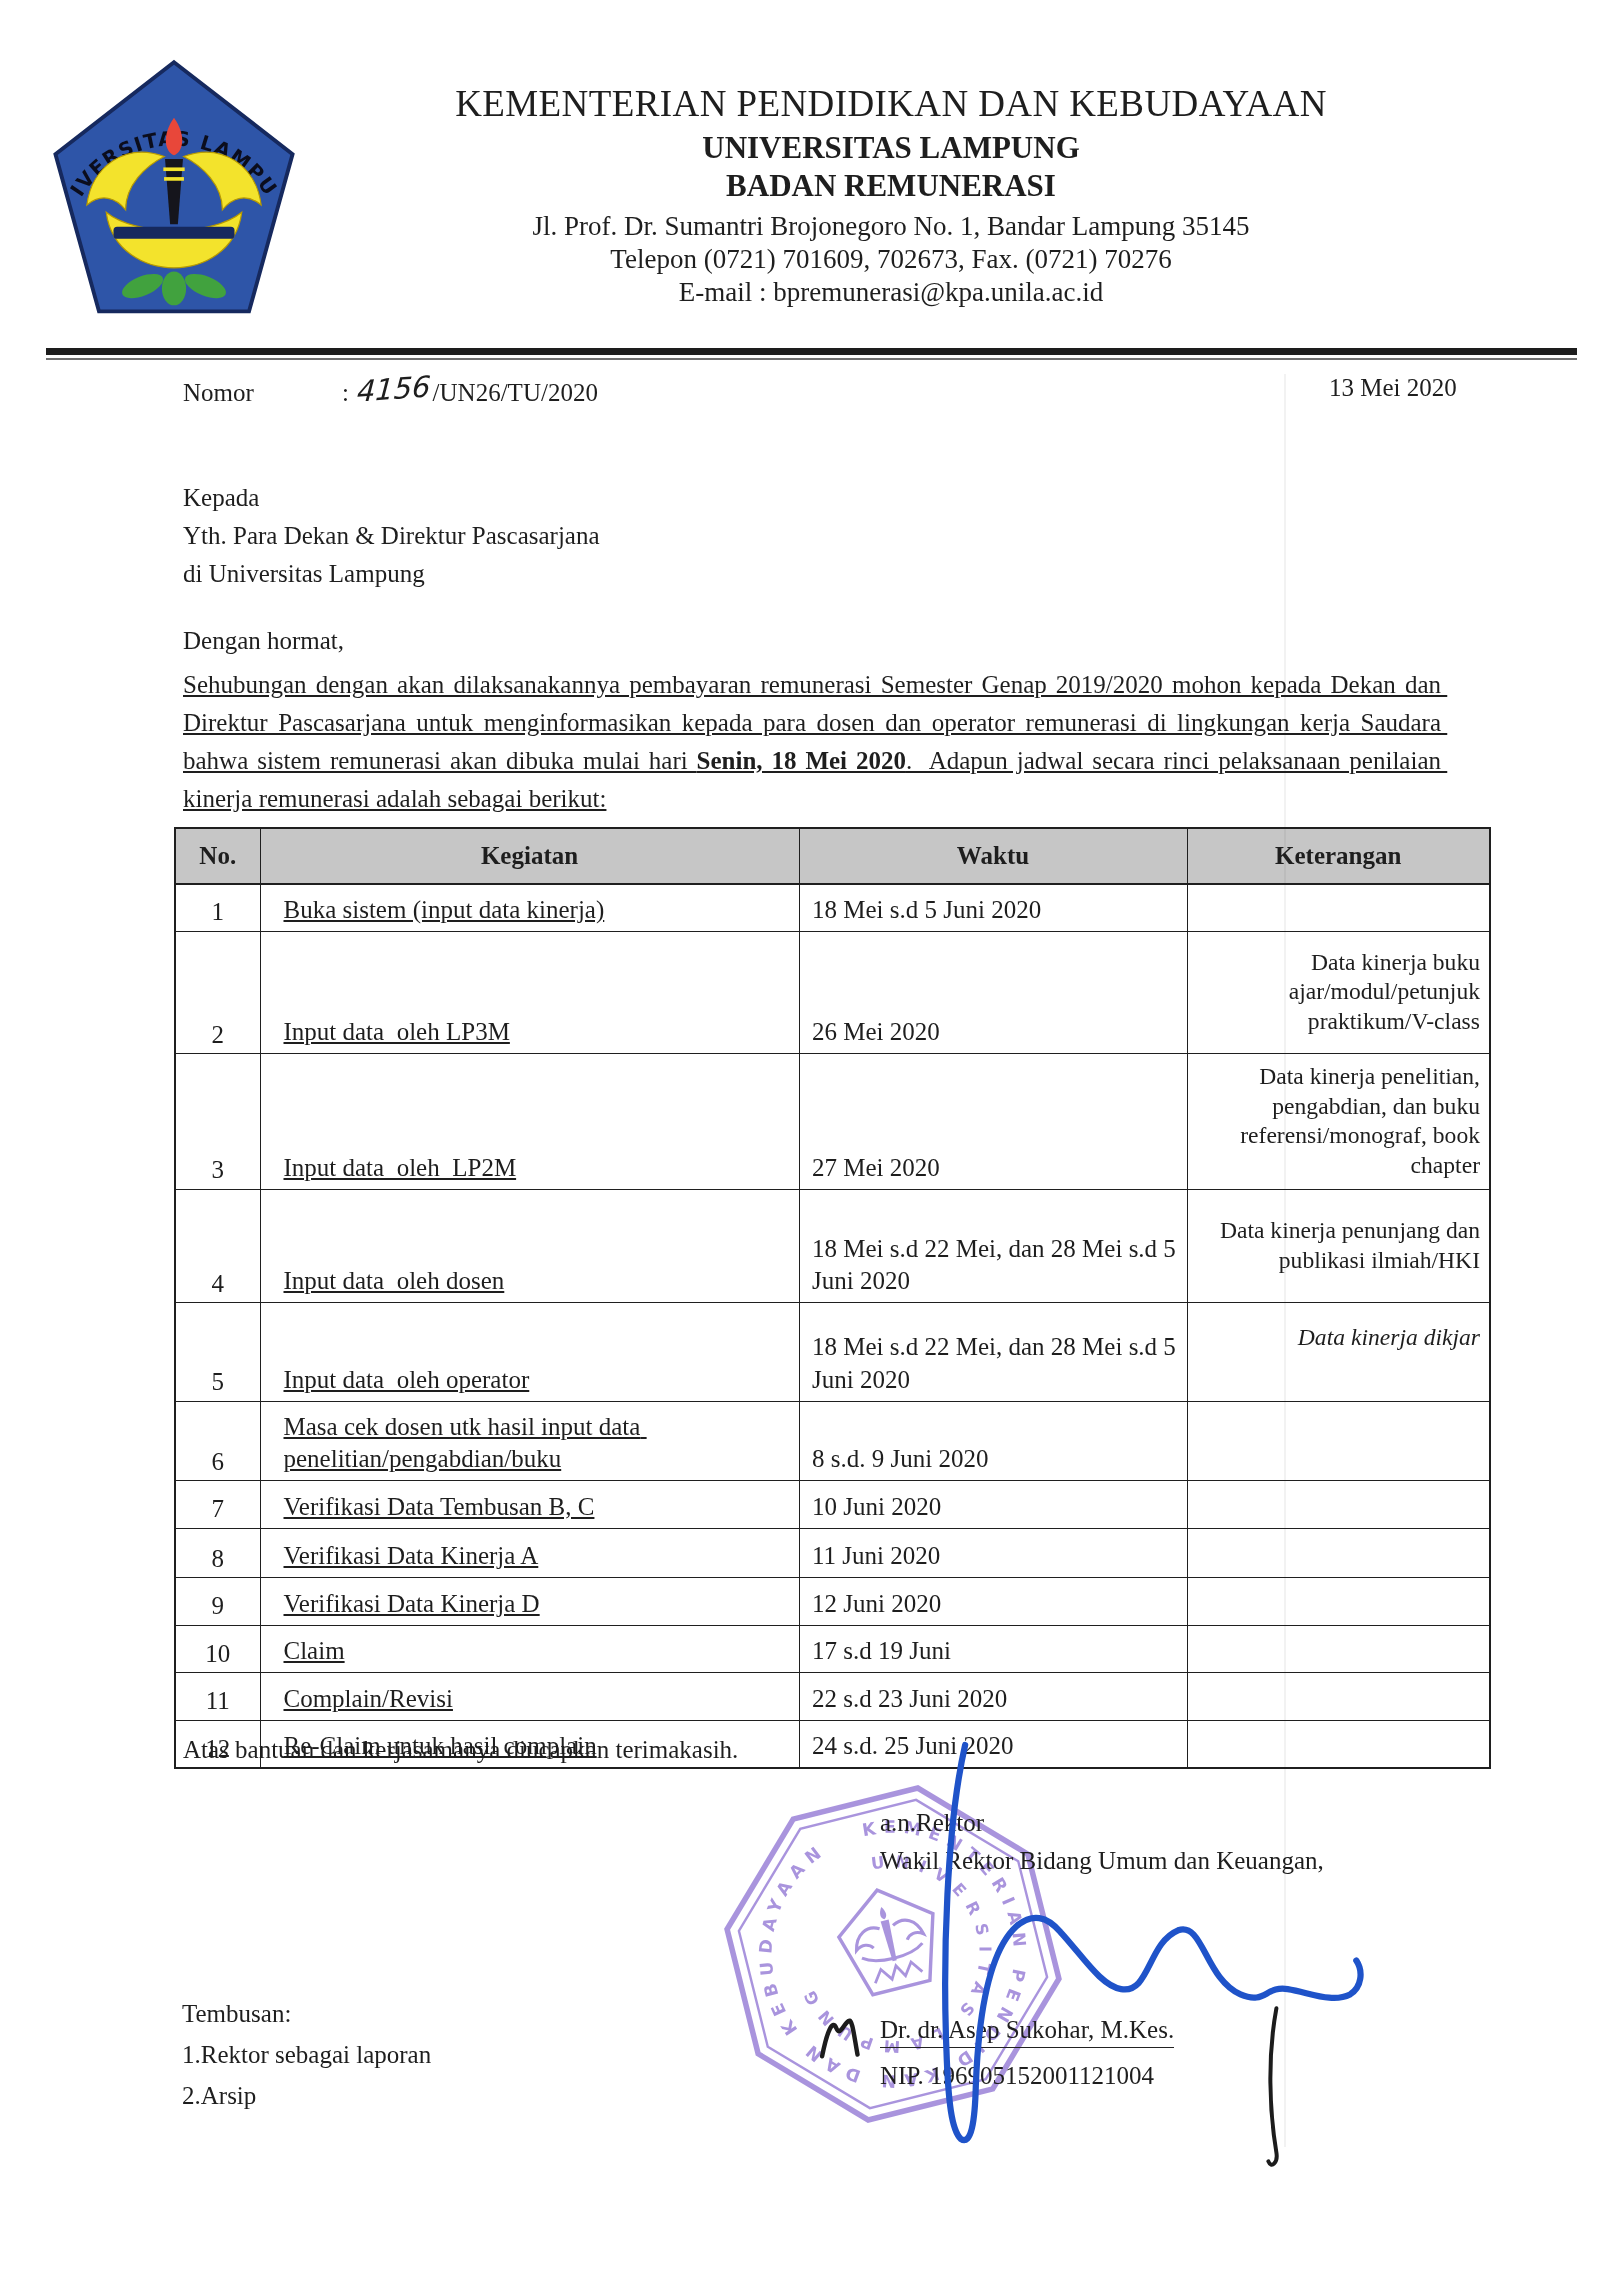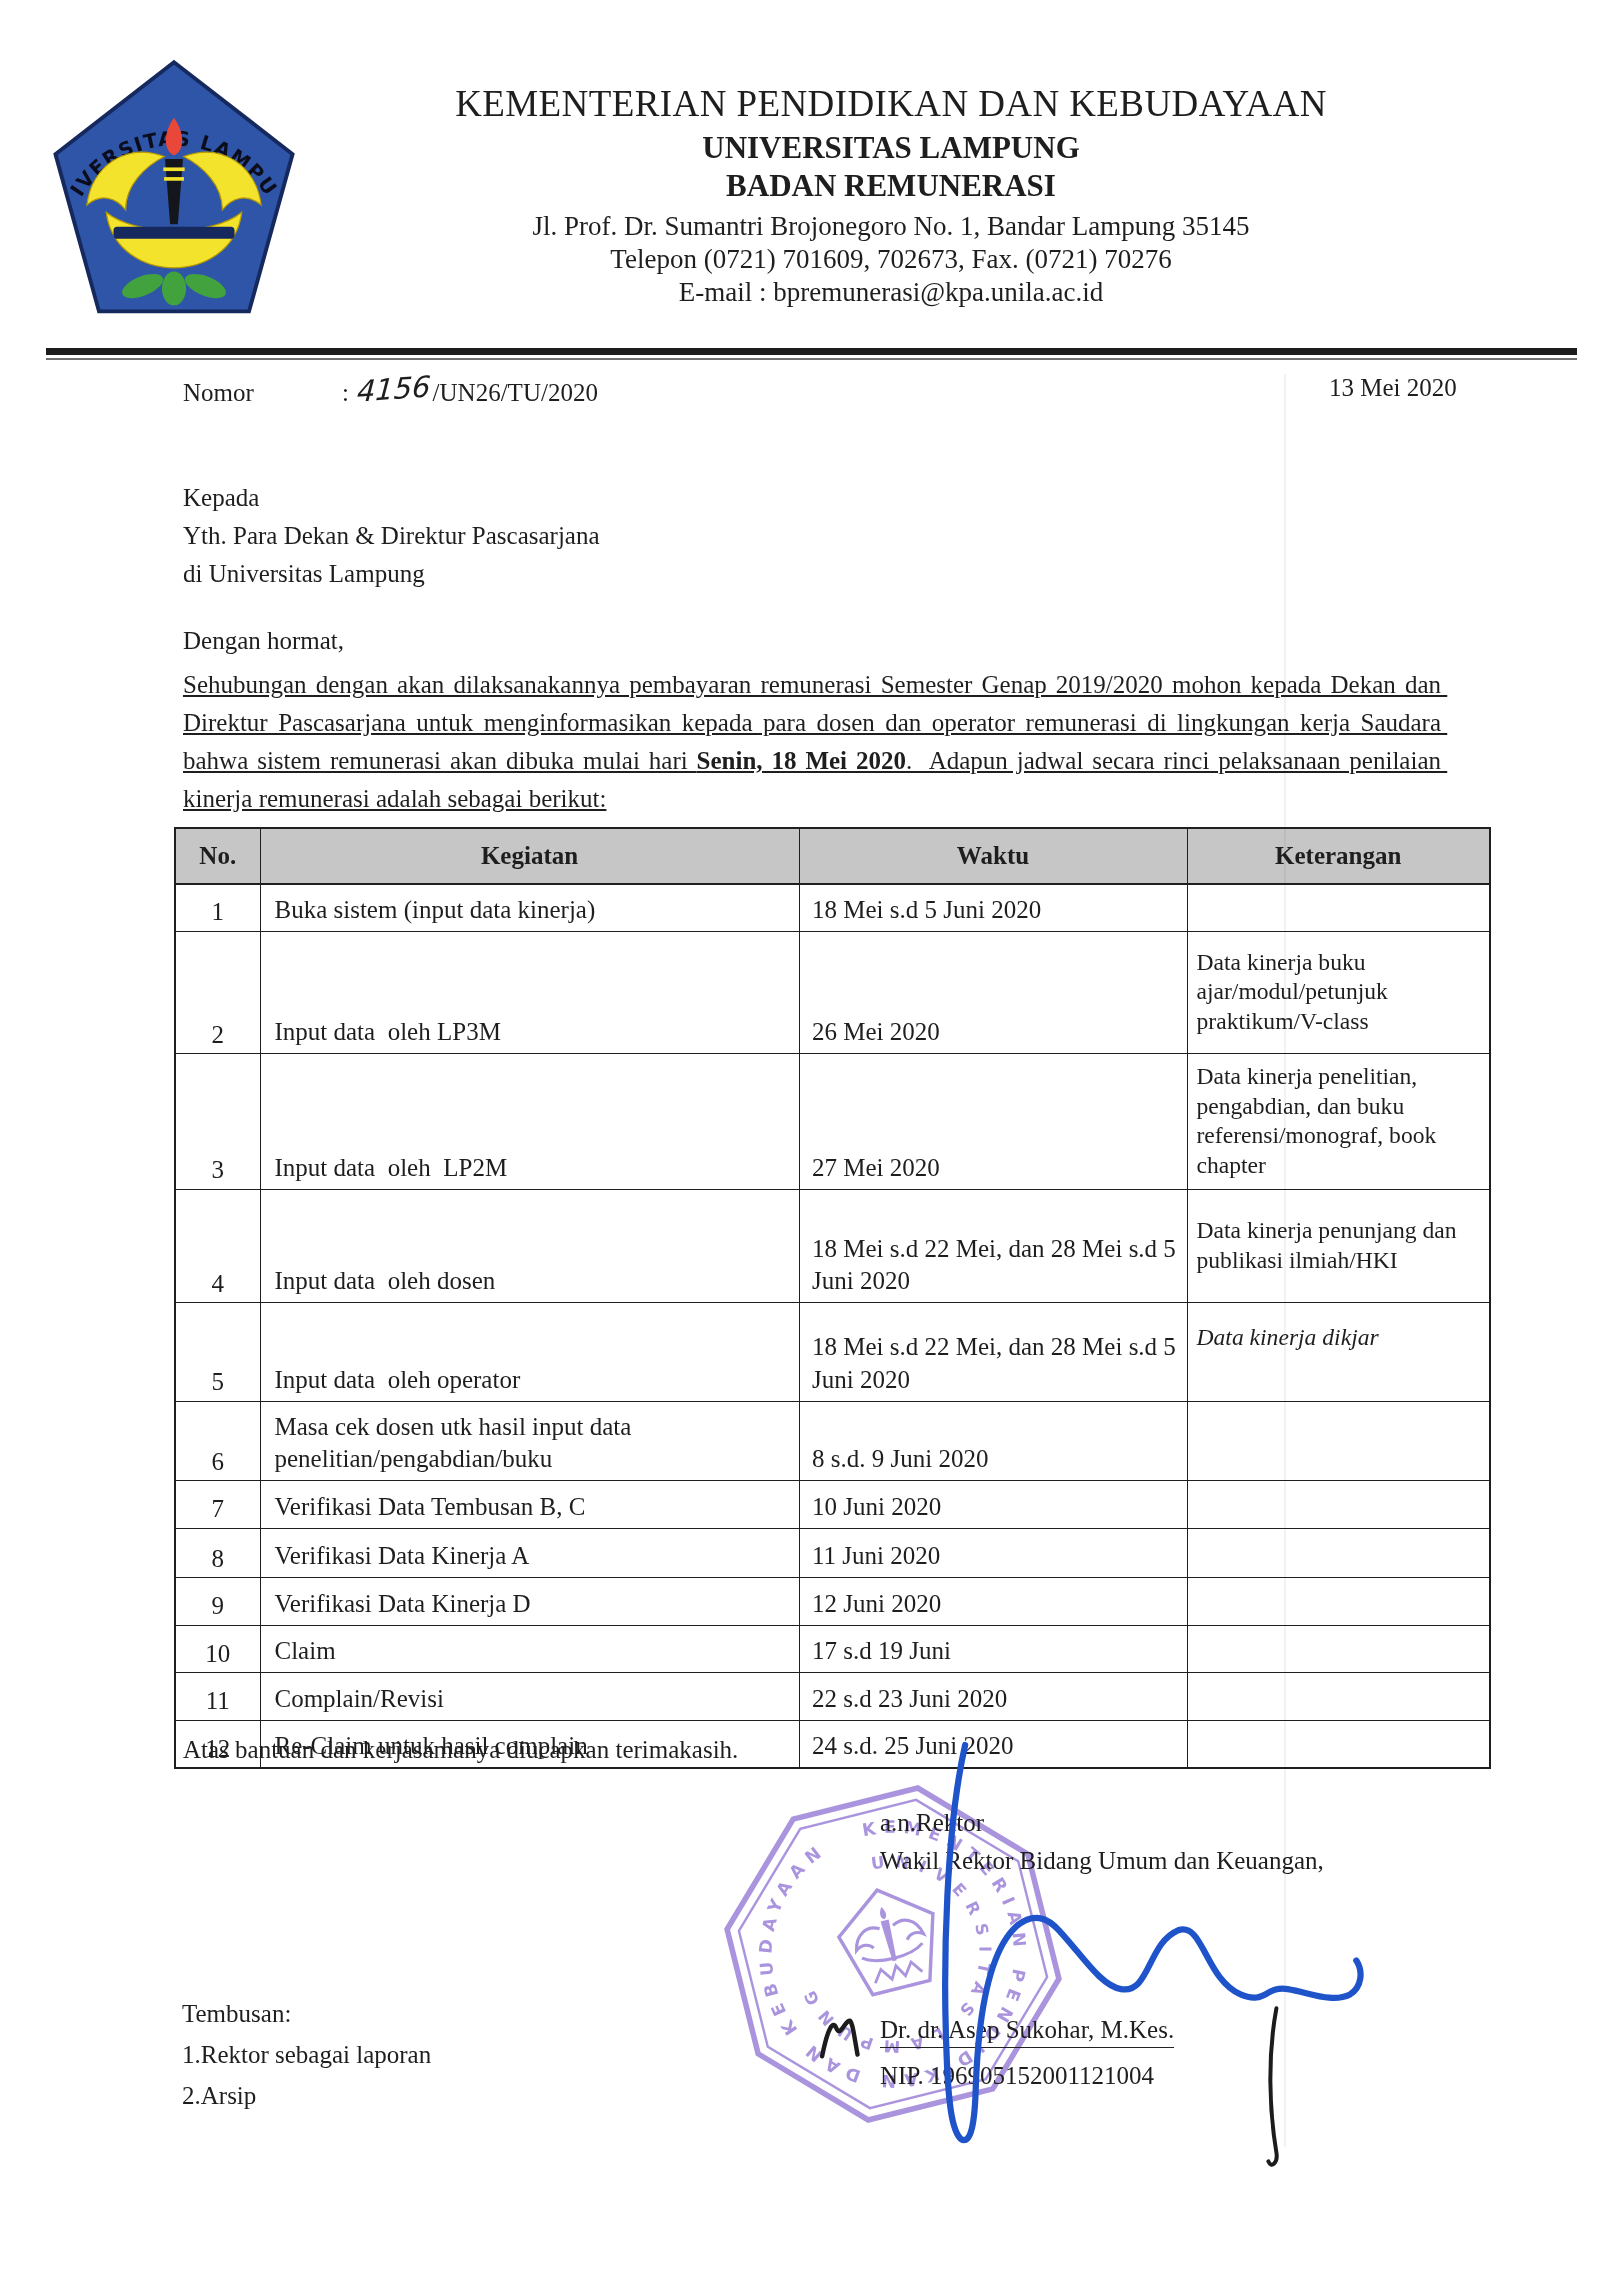--- a/index.html
+++ b/index.html
@@ -42,23 +42,23 @@
   
   .tblwrap { left:174px; top:827px; }
   table.tbl { border-collapse:collapse; table-layout:fixed; width:1314px; border:2.7px solid #1f1f1f; }
   .tbl th, .tbl td { border:1.8px solid #1f1f1f; overflow:hidden; }
   .tbl th {
     background:#c6c6c6; font-size:25px; font-weight:bold; text-align:center;
     border-bottom:2.7px solid #1f1f1f; height:52px; vertical-align:middle;
   }
   .tbl td { font-size:25px; }
   td.no  { text-align:center; vertical-align:bottom; padding-bottom:4.5px; }
-  td.keg { padding-left:14px; vertical-align:bottom; padding-bottom:4.5px; white-space:pre-wrap; line-height:1.3; }
+  td.keg { padding-left:23px; vertical-align:bottom; padding-bottom:4.5px; white-space:pre-wrap; line-height:1.3;text-decoration:underline; }
   td.wkt { padding-left:12.5px; vertical-align:bottom; padding-bottom:4.5px; line-height:1.3; }
-  td.ket { text-align:left; vertical-align:middle; font-size:23.6px; line-height:1.26; padding:1.8px 9px; }
+  td.ket { text-align:right; vertical-align:middle; font-size:23.6px; line-height:1.26; padding:1.8px 9px; }
   tr.r1  td { height:40px; }  tr.r2  td { height:116px; } tr.r3  td { height:129px; }
   tr.r4  td { height:107px; } tr.r5  td { height:76px; }  tr.r6  td { height:73px; }
   tr.r7  td { height:41px; }  tr.r8  td { height:43px; }  tr.r9  td { height:41px; }
   tr.r10 td { height:41px; }  tr.r11 td { height:41px; }  tr.r12 td { height:41px; }
   tr.r5 td.ket { vertical-align:top; padding-top:20px;font-style:italic; }
 
   
   .sig-an    { left:880px; top:1809px; font-size:25px; z-index:3; }
   .sig-title { left:880px; top:1847px; font-size:25px; z-index:3; }
   .sig-name  { left:880px; top:2016px; font-size:25px; z-index:3;

